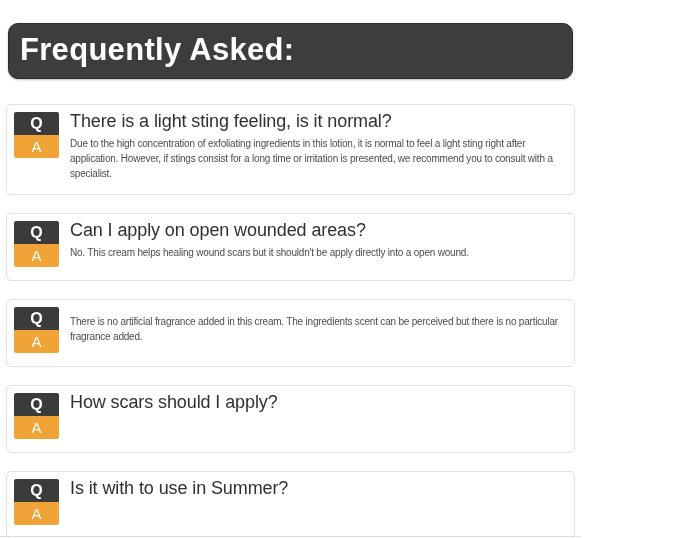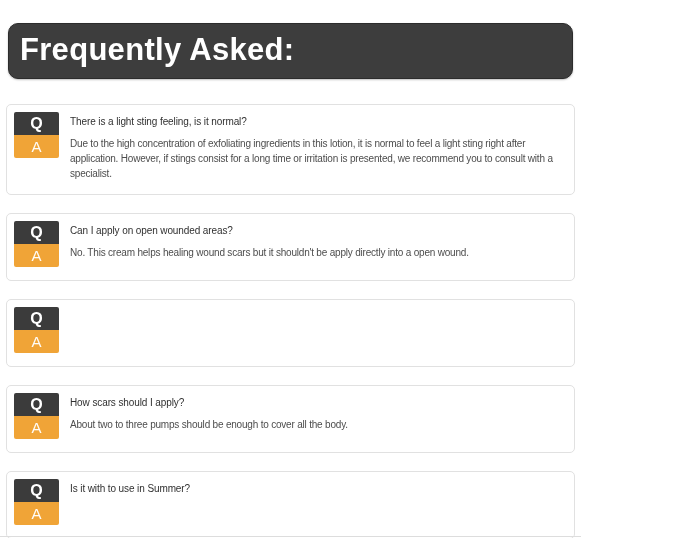--- a/index.html
+++ b/index.html
@@ -79,21 +79,21 @@
     font-weight:normal;
     font-size:15px;
     color:rgba(255,255,255,0.96);
   }
   .content{
     flex:1;
     padding-left:11px;
     padding-top:1px;
   }
   .question{
-    font-size:10px;
+    font-size:18px;
     line-height:17px;
     color:var(--question-text);
     letter-spacing:-0.1px;
   }
   .answer{
     margin-top:6px;
     font-size:10px;
     line-height:15px;
     color:var(--answer-text);
     letter-spacing:-0.2px;
@@ -136,31 +136,31 @@
       <div class="answer">No. This cream helps healing wound scars but it shouldn't be apply directly into a open wound.</div>
     </div>
   </div>
 
   <div class="card">
     <div class="badge">
       <div class="cell q">Q</div>
       <div class="cell a">A</div>
     </div>
     <div class="content">
+      <div class="answer">There is no artificial fragrance added in this cream. The ingredients scent can be perceived but there is no particular fragrance added.</div>
     </div>
   </div>
 
   <div class="card">
     <div class="badge">
       <div class="cell q">Q</div>
       <div class="cell a">A</div>
     </div>
     <div class="content">
       <div class="question">How scars should I apply?</div>
-      <div class="answer">About two to three pumps should be enough to cover all the body.</div>
     </div>
   </div>
 
   <div class="card">
     <div class="badge">
       <div class="cell q">Q</div>
       <div class="cell a">A</div>
     </div>
     <div class="content">
       <div class="question">Is it with to use in Summer?</div>

